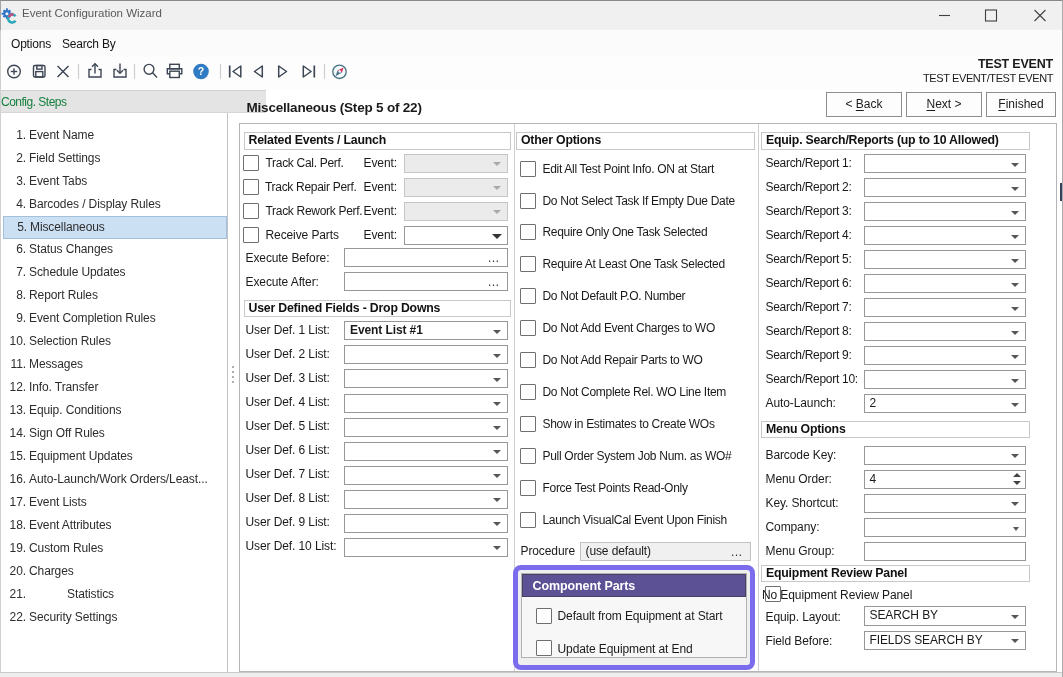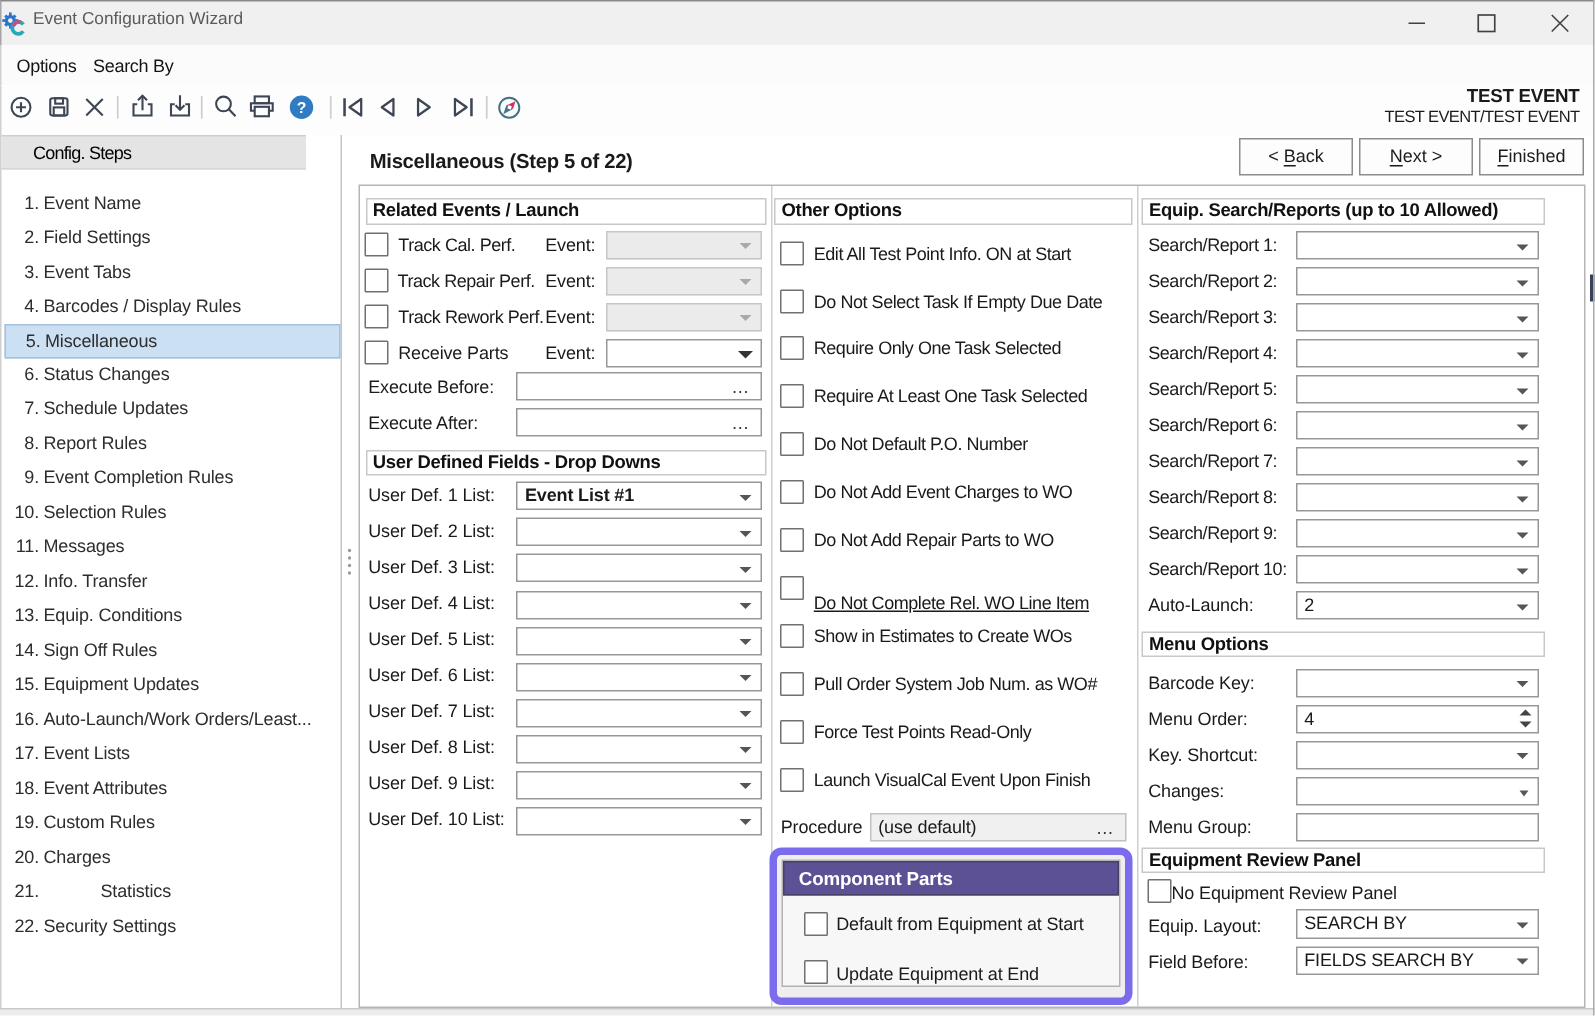--- a/index.html
+++ b/index.html
@@ -5,22 +5,22 @@
   font-family:"Liberation Sans", sans-serif; font-size:12px; color:#1a1a1a; }
 .abs { position:absolute; }
 .titlebar { position:absolute; left:0; top:0; width:1063px; height:30px; background:#f0f0f0;
   border-top:1px solid #888; border-left:1px solid #a5a5a5; }
 .title-txt { position:absolute; left:22px; top:7px; font-size:11.5px; color:#5a5a5a; }
 .menubar { position:absolute; left:0; top:30px; width:1063px; height:27px; background:#fbfbfb; border-left:1px solid #d0d0d0;}
 .menubar span { position:absolute; top:7px; color:#141414; letter-spacing:-0.2px; }
 .toolbar { position:absolute; left:0; top:57px; width:1063px; height:33px; background:#fdfdfd; border-left:1px solid #d0d0d0;}
 .sidebar { position:absolute; left:0; top:90px; width:228px; height:582px; background:#fff;
   border-right:1px solid #c3c3c3; border-left:1px solid #d0d0d0; }
-.shead { position:absolute; left:0; top:0; width:203px; height:23px; background:#e4e4e4;
-  border-top:1px solid #cfcfcf; border-bottom:1px solid #d6d6d6; line-height:22px; padding-left:21px; color:#000000; letter-spacing:-0.5px; }
+.shead { position:absolute; left:0; top:0; width:265px; height:23px; background:#e4e4e4;
+  border-top:1px solid #cfcfcf; border-bottom:1px solid #d6d6d6; line-height:22px; padding-left:0; color:#15803d; letter-spacing:-0.5px; }
 .sitem { position:absolute; left:2px; width:224px; height:23px; line-height:23px; display:flex; color:#2d2d2d; letter-spacing:-0.1px; }
 .sitem .num { width:23px; text-align:right; margin-right:3px; flex:none; }
 .sitem.sel { background:#cce0f4; border:1px solid #a3c0dc; line-height:21px; }
 .mainpanel { position:absolute; left:239px; top:123px; width:818px; height:549px;
   border:1px solid #b5b5b5; background:#fff; }
 .vdiv { position:absolute; top:124px; height:547px; width:1px; background:#cfcfcf; }
 .h1 { position:absolute; font-weight:bold; font-size:13.5px; letter-spacing:-0.2px; }
 .gh { position:absolute; height:17.5px; border:1px solid #c8c8c8; background:#fff; font-weight:bold;
   line-height:15.5px; padding-left:4px; font-size:12.3px; letter-spacing:-0.2px; color:#111; }
 .lbl { position:absolute; white-space:nowrap; letter-spacing:-0.1px; }
@@ -288,21 +288,21 @@
   <div class="lbl lbl2" style="left:542.5px;top:225.4px;">Require Only One Task Selected</div>
   <div class="cb" style="left:519.5px;top:256.4px;"></div>
   <div class="lbl lbl2" style="left:542.5px;top:257.4px;">Require At Least One Task Selected</div>
   <div class="cb" style="left:519.5px;top:288.3px;"></div>
   <div class="lbl lbl2" style="left:542.5px;top:289.3px;">Do Not Default P.O. Number</div>
   <div class="cb" style="left:519.5px;top:320.2px;"></div>
   <div class="lbl lbl2" style="left:542.5px;top:321.2px;">Do Not Add Event Charges to WO</div>
   <div class="cb" style="left:519.5px;top:352.1px;"></div>
   <div class="lbl lbl2" style="left:542.5px;top:353.1px;">Do Not Add Repair Parts to WO</div>
   <div class="cb" style="left:519.5px;top:384.0px;"></div>
-  <div class="lbl lbl2" style="left:542.5px;top:395px;text-decoration:underline;">Do Not Complete Rel. WO Line Item</div>
+  <div class="lbl lbl2" style="left:542.5px;top:385.0px;">Do Not Complete Rel. WO Line Item</div>
   <div class="cb" style="left:519.5px;top:416.0px;"></div>
   <div class="lbl lbl2" style="left:542.5px;top:417.0px;">Show in Estimates to Create WOs</div>
   <div class="cb" style="left:519.5px;top:447.9px;"></div>
   <div class="lbl lbl2" style="left:542.5px;top:448.9px;">Pull Order System Job Num. as WO#</div>
   <div class="cb" style="left:519.5px;top:479.8px;"></div>
   <div class="lbl lbl2" style="left:542.5px;top:480.8px;">Force Test Points Read-Only</div>
   <div class="cb" style="left:519.5px;top:511.7px;"></div>
   <div class="lbl lbl2" style="left:542.5px;top:512.7px;">Launch VisualCal Event Upon Finish</div>
 <div class="lbl" style="left:520.5px;top:544px;">Procedure</div>
 <div class="fld ro dots" style="left:579.5px;top:542px;width:171px;">(use default)</div>
@@ -341,27 +341,27 @@
 <div class="lbl" style="left:765.5px;top:396px;">Auto-Launch:</div>
 <div class="fld dd" style="left:863.5px;top:394px;width:162px;">2</div>
 <div class="gh" style="left:761px;top:420.5px;width:269px;">Menu Options</div>
 
   <div class="lbl" style="left:765.5px;top:447.5px;">Barcode Key:</div>
   <div class="fld dd" style="left:863.5px;top:445.5px;width:162px;"></div>
   <div class="lbl" style="left:765.5px;top:471.5px;">Menu Order:</div>
   <div class="fld spin" style="left:863.5px;top:469.5px;width:162px;">4<span class="sup"></span><span class="sdn"></span></div>
   <div class="lbl" style="left:765.5px;top:495.5px;">Key. Shortcut:</div>
   <div class="fld dd" style="left:863.5px;top:493.5px;width:162px;"></div>
-  <div class="lbl" style="left:765.5px;top:519.5px;">Changes:</div>
+  <div class="lbl" style="left:765.5px;top:519.5px;">Company:</div>
   <div class="fld dds" style="left:863.5px;top:517.5px;width:162px;"></div>
   <div class="lbl" style="left:765.5px;top:543.5px;">Menu Group:</div>
   <div class="fld" style="left:863.5px;top:541.5px;width:162px;"></div>
 <div class="gh" style="left:761px;top:564.5px;width:269px;">Equipment Review Panel</div>
 <div class="cb" style="left:764.5px;top:586px;"></div>
-<div class="lbl" style="left:781px;top:588px;">No Equipment Review Panel</div>
+<div class="lbl" style="left:762px;top:588px;">No Equipment Review Panel</div>
 <div class="lbl" style="left:765.5px;top:609.5px;text-align:center;">Equip. Layout:</div>
 <div class="fld dd" style="left:863.5px;top:606px;width:162px;height:19.5px;">SEARCH BY</div>
 <div class="lbl" style="left:765.5px;top:634px;">Field Before:</div>
 <div class="fld dd" style="left:863.5px;top:630.5px;width:162px;height:19.5px;">FIELDS SEARCH BY</div>
 
 <div class="botline"></div>
 <div class="abs" style="left:1060px;top:183px;width:3px;height:18px;background:#39405e;"></div>
 <div class="abs" style="left:1061.5px;top:0;width:1.5px;height:677px;background:#ababab;"></div>
 
 </body></html>

